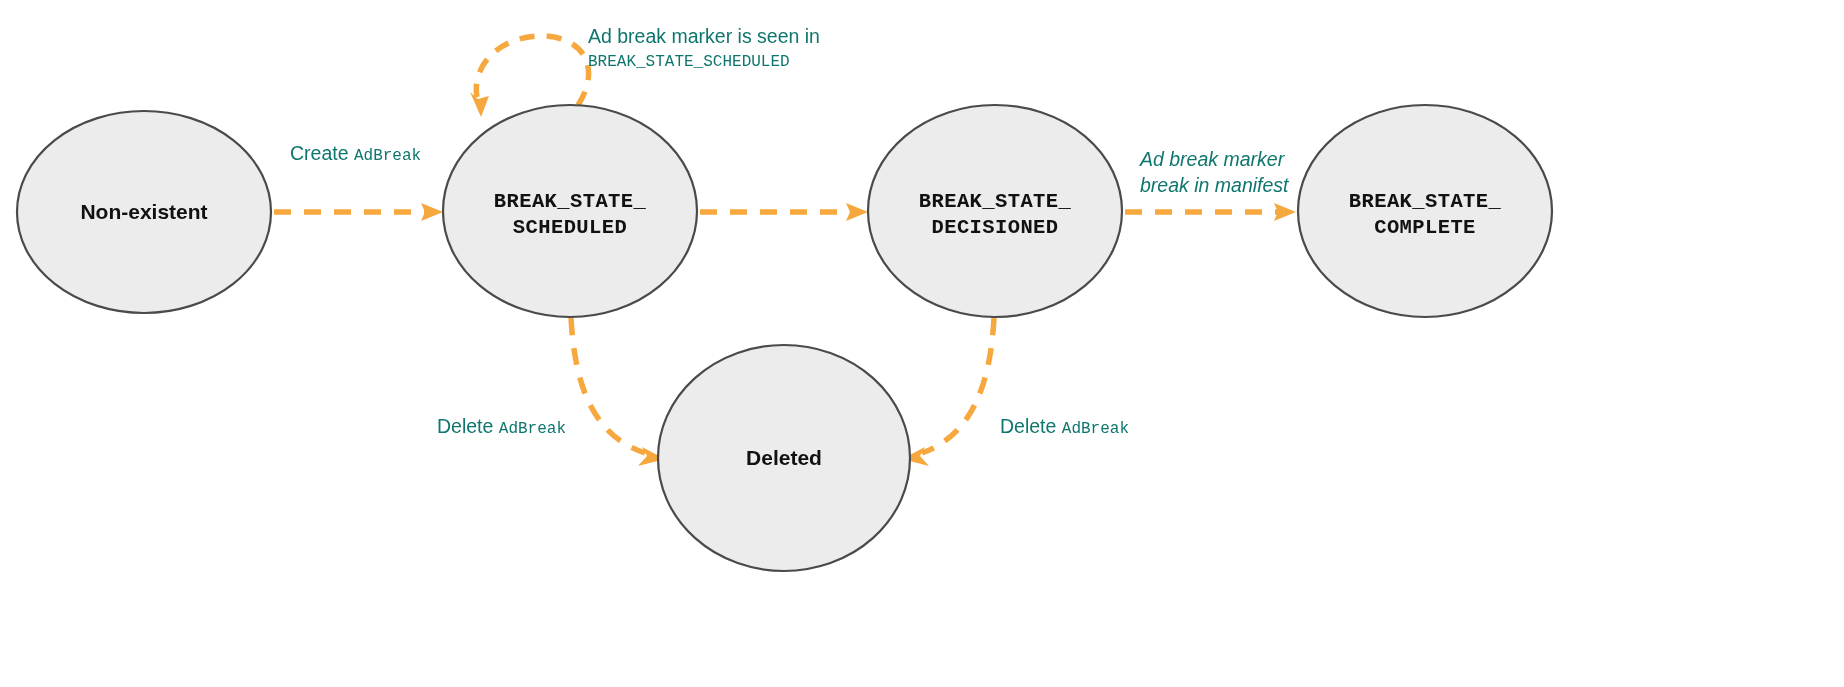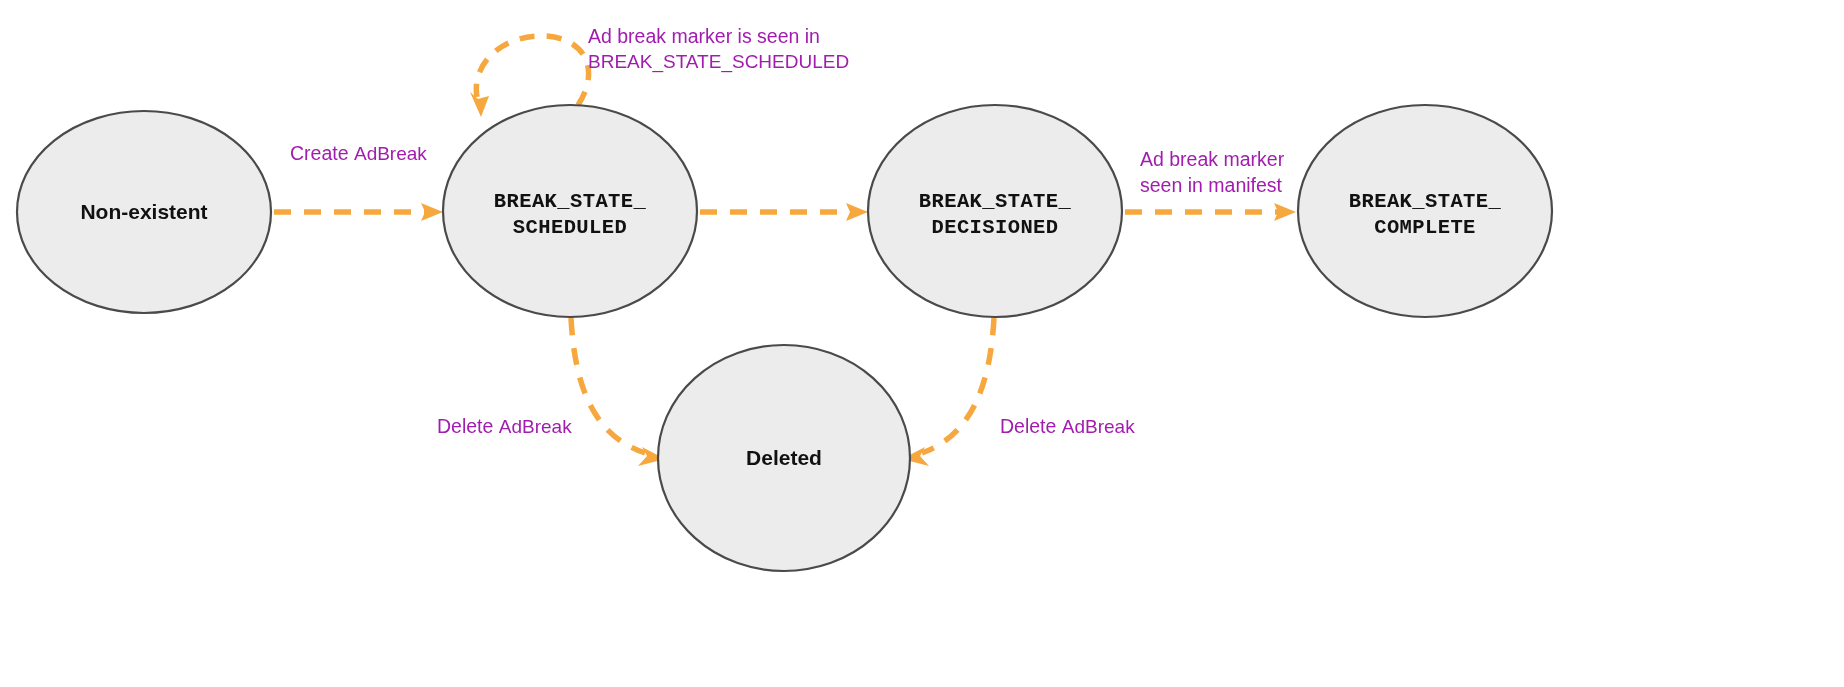--- a/index.html
+++ b/index.html
@@ -56,26 +56,26 @@
     stroke-dasharray: 15 12;
   }
   .arrow-head {
     fill: #f6a83e;
   }
   .label-box {
     position: absolute;
     font-family: "Liberation Sans", sans-serif;
     font-size: 19.5px;
     line-height: 26px;
-    color: #a21caf;
+    color: #0f766e;
     white-space: pre;
   }
   .label-box .mono {
-    font-family: Liberation Sans, sans-serif;
-    font-size: 19px;
+    font-family: Liberation Mono, monospace;
+    font-size: 16px;
     letter-spacing: 0px;
   }
 </style>
 </head>
 <body>
 
 <div id="diagram-root">
 
   <svg class="diagram" viewBox="0 0 1844 687" xmlns="http://www.w3.org/2000/svg">
 
@@ -137,19 +137,19 @@
       <text class="node-label" x="784" y="459">Deleted</text>
     </g>
 
   </svg>
 
   <div class="label-box" style="left:290px; top:140px;"><span>Create </span><span class="mono">AdBreak</span></div>
 
   <div class="label-box" style="left:588px; top:23px;"><div>Ad break marker is seen in</div><div class="mono">BREAK_STATE_SCHEDULED</div></div>
 
 
-  <div class="label-box" style="left:1140px; top:146px;"><div>Ad break marker</div><div>seen in manifest</div></div>
+  <div class="label-box" style="left:1140px; top:146px;font-style:italic;"><div>Ad break marker</div><div>break in manifest</div></div>
 
   <div class="label-box" style="left:437px; top:413px;"><span>Delete </span><span class="mono">AdBreak</span></div>
 
   <div class="label-box" style="left:1000px; top:413px;"><span>Delete </span><span class="mono">AdBreak</span></div>
 
 </div>
 
 </body></html>

